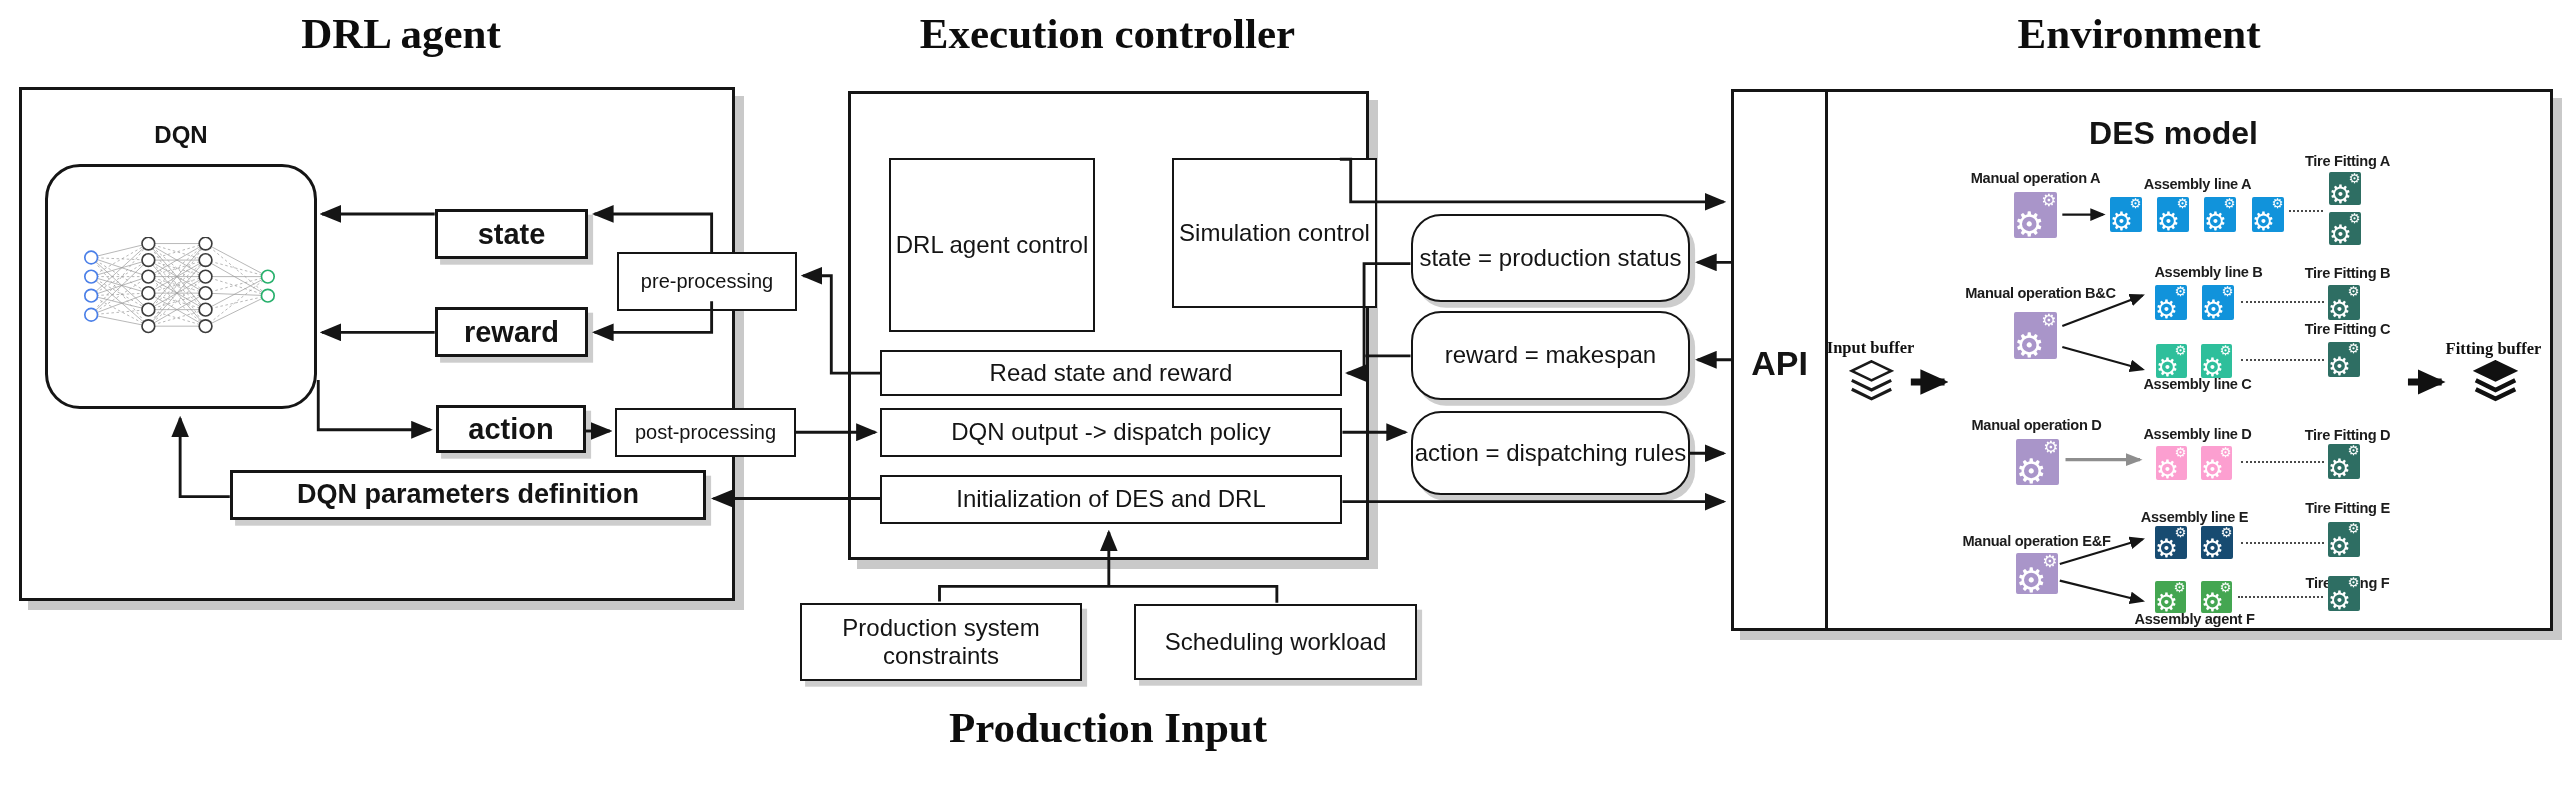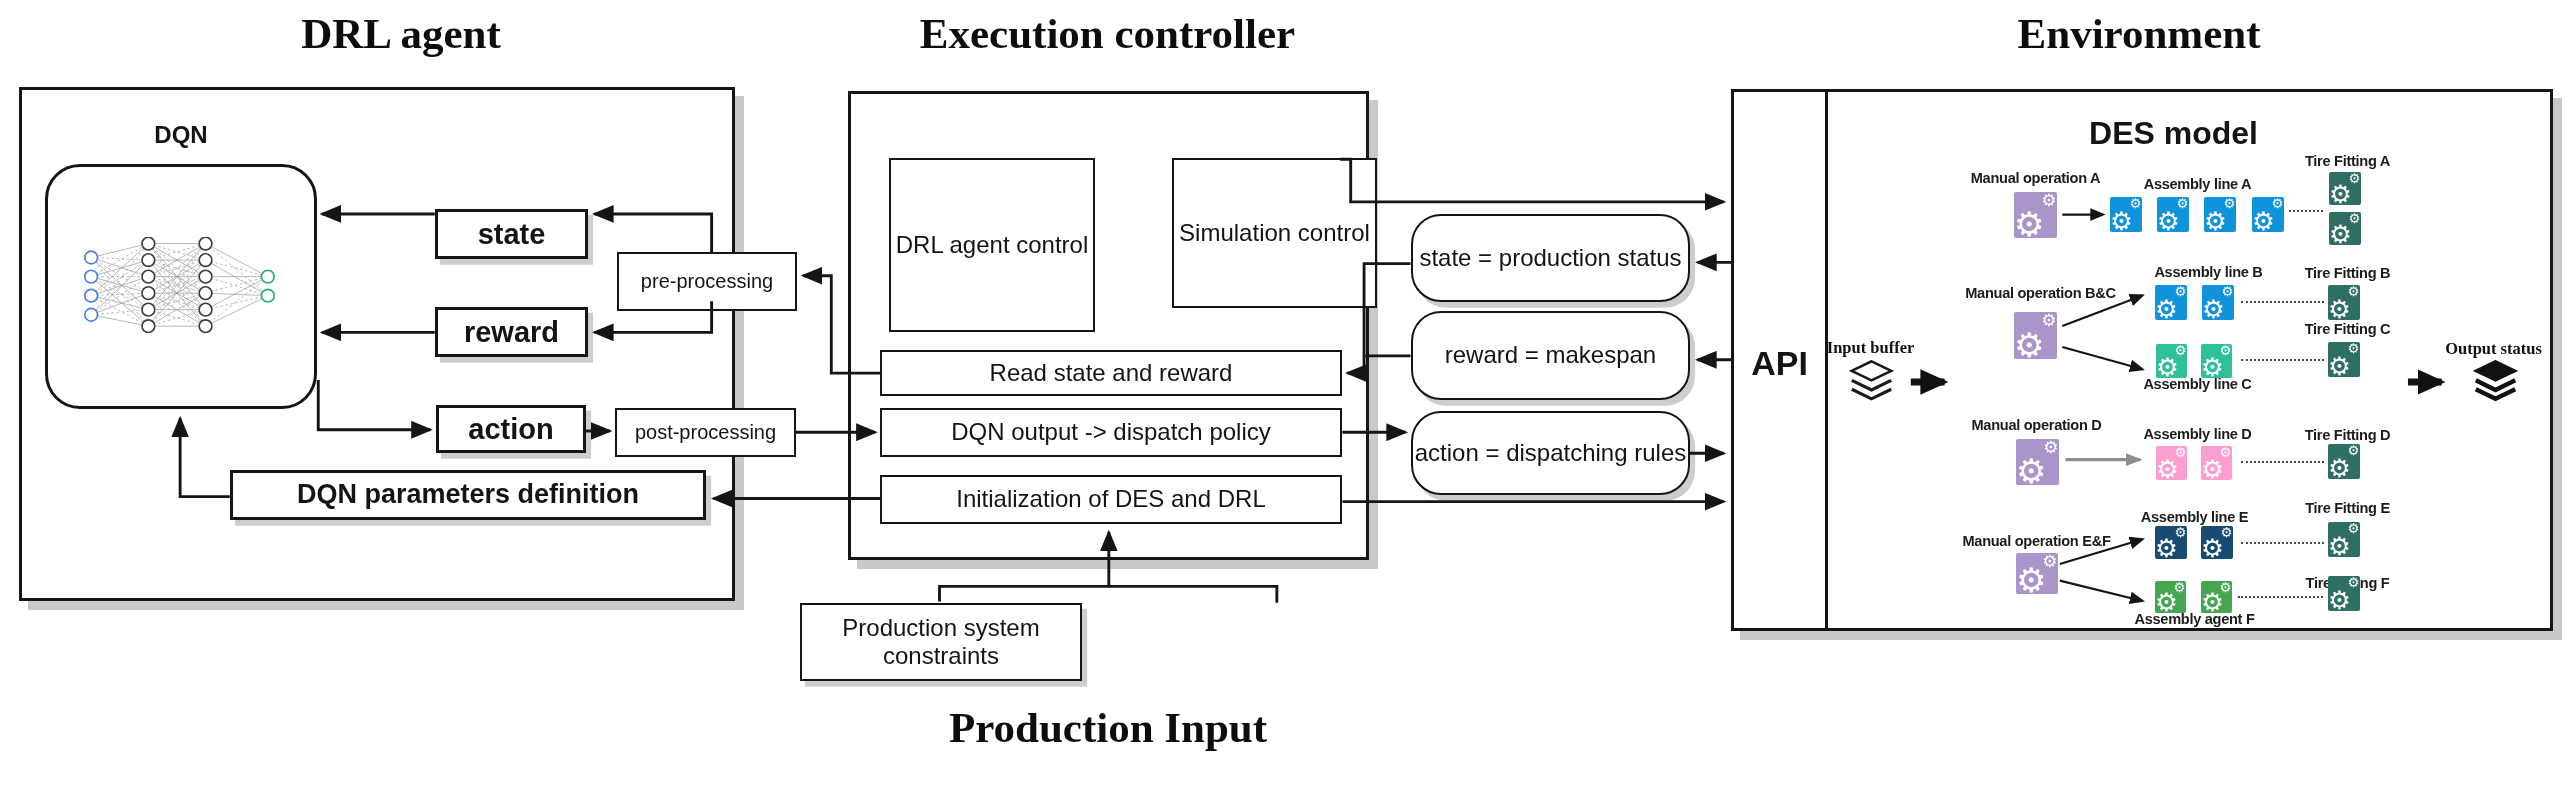--- a/index.html
+++ b/index.html
@@ -156,20 +156,21 @@
   <div class="box noshadow" style="left:1134px;top:158px;width:205px;height:150px;margin-left:38px;">Simulation control</div>
   <div class="box noshadow" style="left:880px;top:350px;width:462px;height:46px;">Read state and reward</div>
   <div class="box noshadow" style="left:880px;top:408px;width:462px;height:49px;">DQN output -&gt; dispatch policy</div>
   <div class="box noshadow" style="left:880px;top:475px;width:462px;height:49px;">Initialization of DES and DRL</div>
 
   <div class="box round" style="left:1411px;top:214px;width:279px;height:88px;">state = production status</div>
   <div class="box round" style="left:1411px;top:311px;width:279px;height:89px;">reward = makespan</div>
   <div class="box round" style="left:1411px;top:411px;width:279px;height:84px;">action = dispatching rules</div>
 
   <div class="box" style="left:800px;top:603px;width:282px;height:78px;">Production system constraints</div>
+  <div class="box" style="left:1134px;top:604px;width:283px;height:76px;">Scheduling workload</div>
 
   <div class="biglabel" style="left:1731px;top:344px;width:97px;font-size:34px;">API</div>
   <div class="biglabel" style="left:2046px;top:115px;width:255px;font-size:32px;">DES model</div>
 
   <svg class="overlay" width="2576" height="792" viewBox="0 0 4047 1244" fill="none">
     <defs>
       <marker id="ah" markerUnits="userSpaceOnUse" markerWidth="34" markerHeight="28" refX="30" refY="14" orient="auto">
           <path d="M0,0 L34,14 L0,28 Z" fill="#151515"></path>
         </marker>
       <marker id="ahs" markerUnits="userSpaceOnUse" markerWidth="24" markerHeight="20" refX="20" refY="10" orient="auto">
@@ -234,21 +235,21 @@
   <div class="slabel" style="left:2252px;top:500px;">Tire Fitting E</div>
   <div class="slabel" style="left:2252px;top:557px;margin-top:18px;">Tire Fitting F</div>
   <div class="slabel" style="left:2099px;top:611px;">Assembly agent F</div>
 
   <div class="buflabel" style="left:1794px;top:338px;">Input buffer</div>
   <svg class="icon" style="left:1849px;top:360px;" width="45" height="42" viewBox="0 0 70 66">
     <path d="M35 2 L66 17 35 32 4 17 Z" fill="#fff" stroke="#1a1a1a" stroke-width="4"></path>
     <path d="M4 32 L35 47 66 32" fill="none" stroke="#1a1a1a" stroke-width="5"></path>
     <path d="M4 46 L35 61 66 46" fill="none" stroke="#1a1a1a" stroke-width="5"></path>
   </svg>
-  <div class="buflabel" style="left:2417px;top:339px;">Output status</div>
+  <div class="buflabel" style="left:2417px;top:339px;">Fitting buffer</div>
   <svg class="icon" style="left:2473px;top:360px;" width="45" height="42" viewBox="0 0 70 66">
     <path d="M35 2 L66 17 35 32 4 17 Z" fill="#111" stroke="#111" stroke-width="4"></path>
     <path d="M4 32 L35 47 66 32" fill="none" stroke="#111" stroke-width="7"></path>
     <path d="M4 46 L35 61 66 46" fill="none" stroke="#111" stroke-width="7"></path>
   </svg>
 
   <div class="tile tile-lg" style="left: 2014px; top: 192px; width: 43px; height: 46px; background-color: rgb(169, 149, 201);">
       <span class="g1">⚙</span>
       <span class="g2">⚙</span>
     </div>

